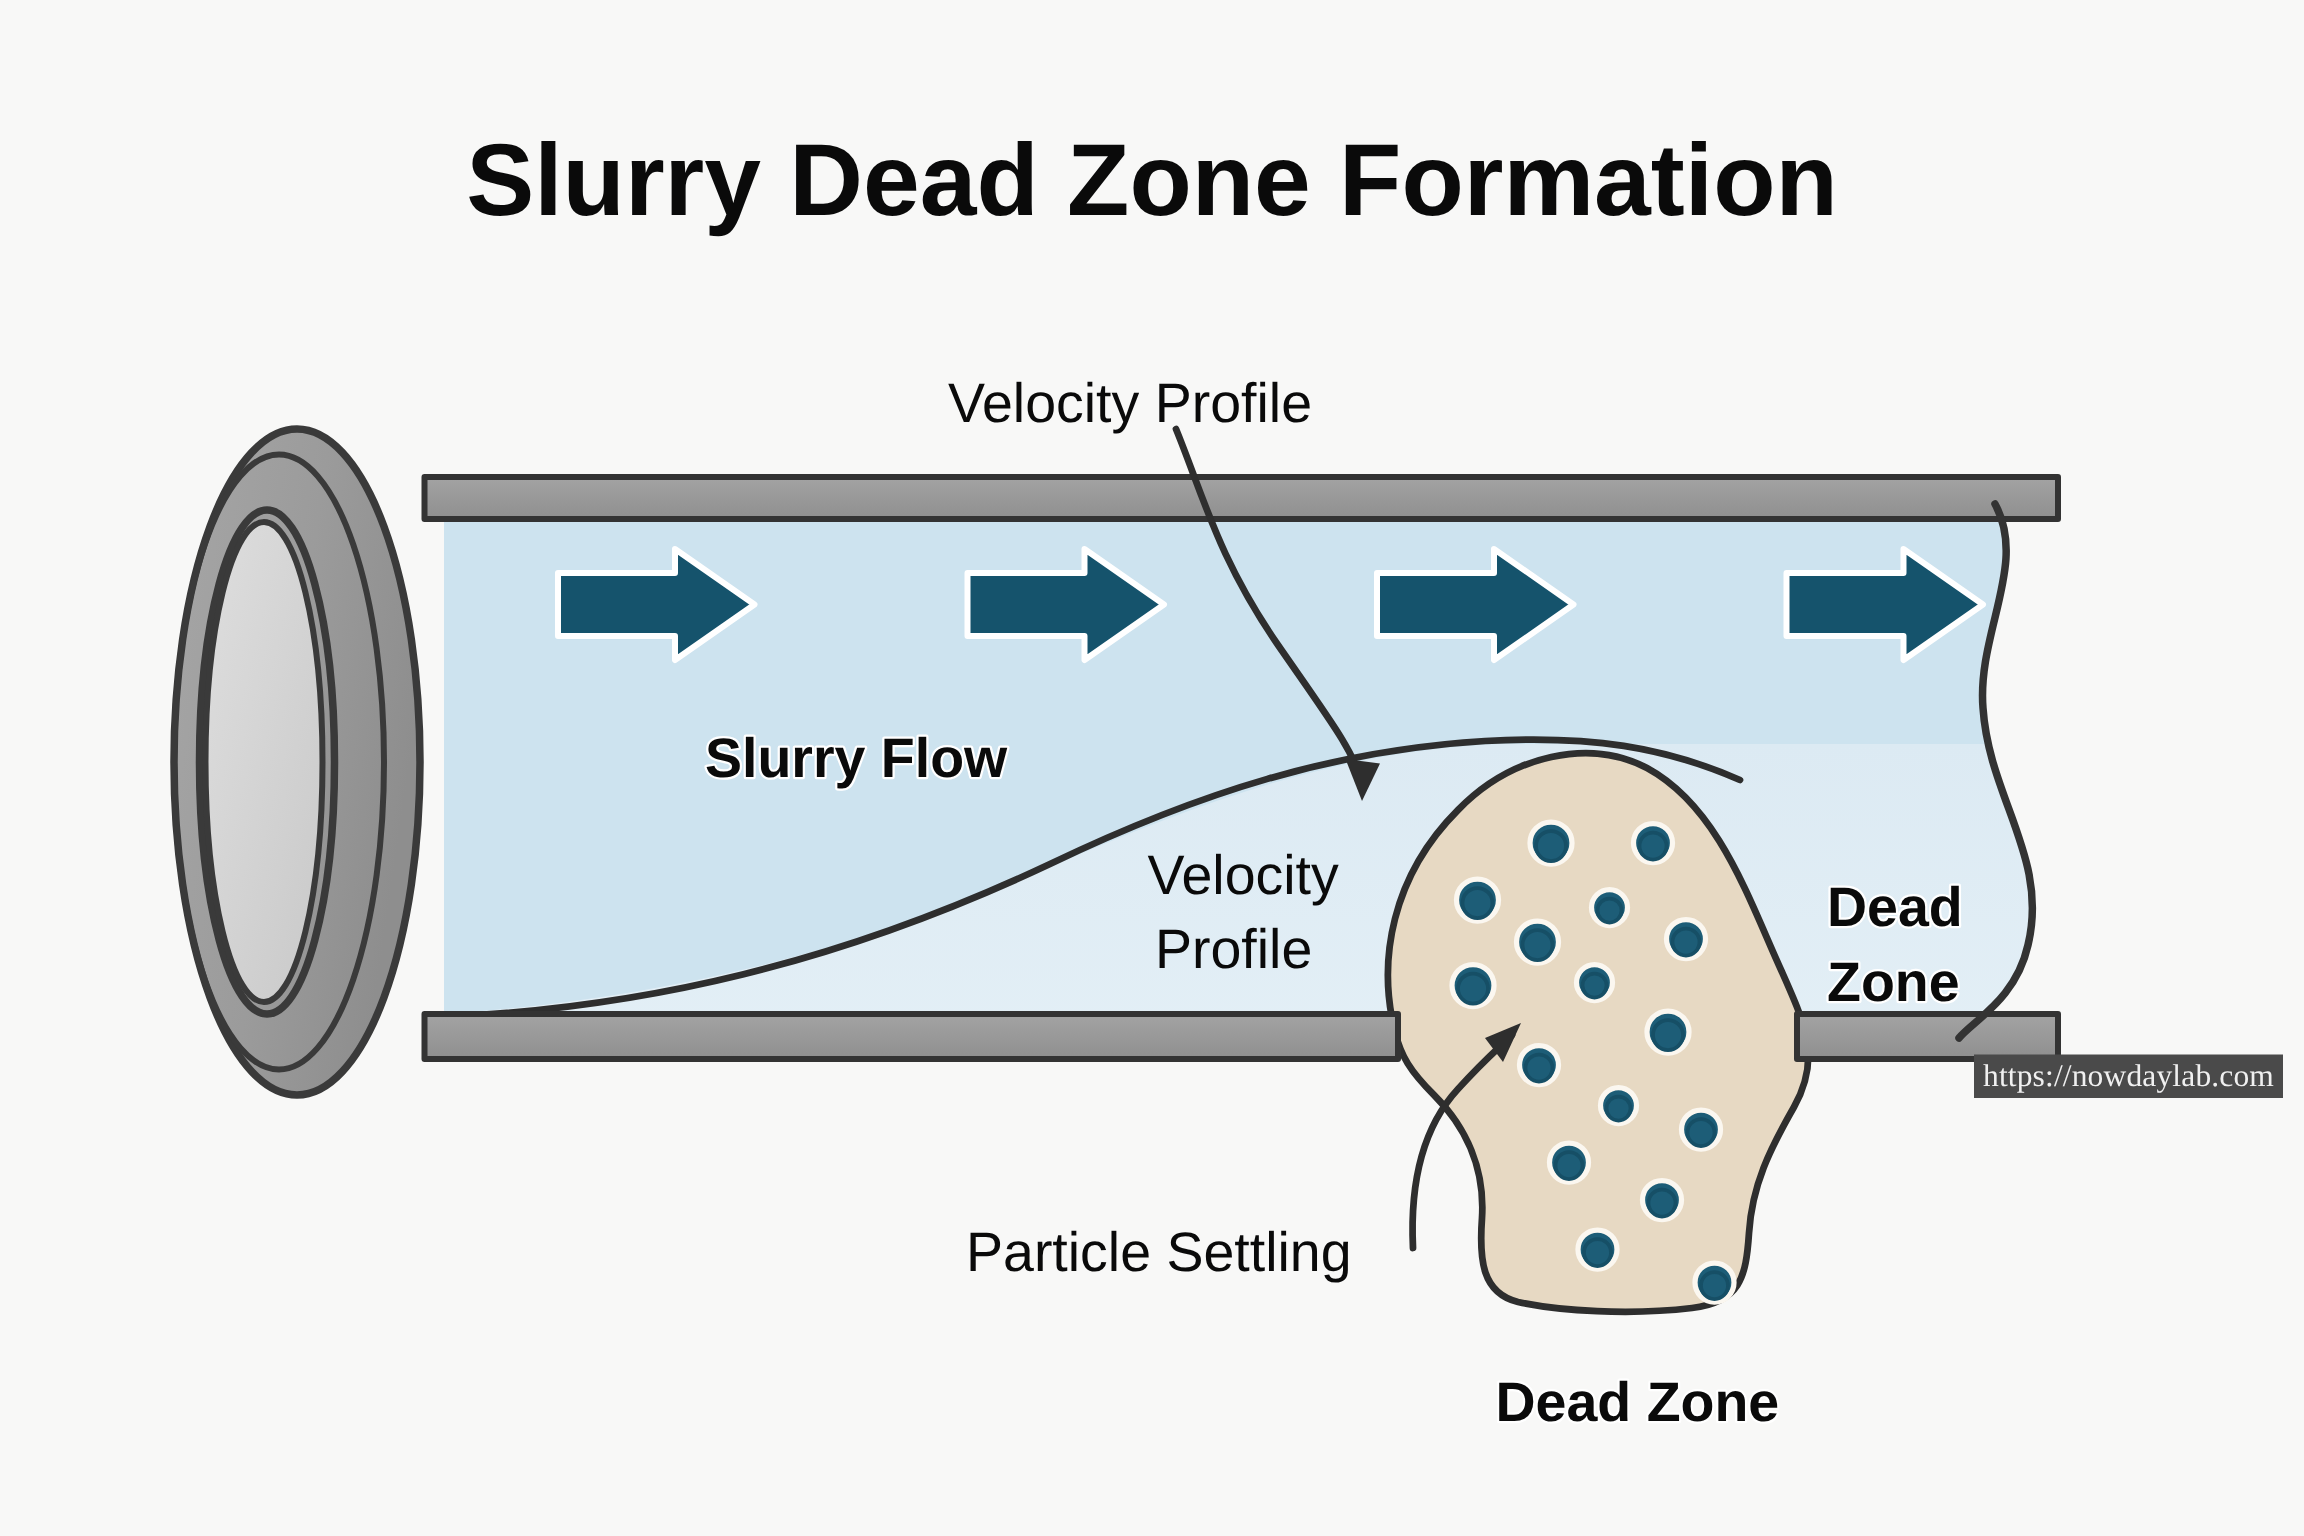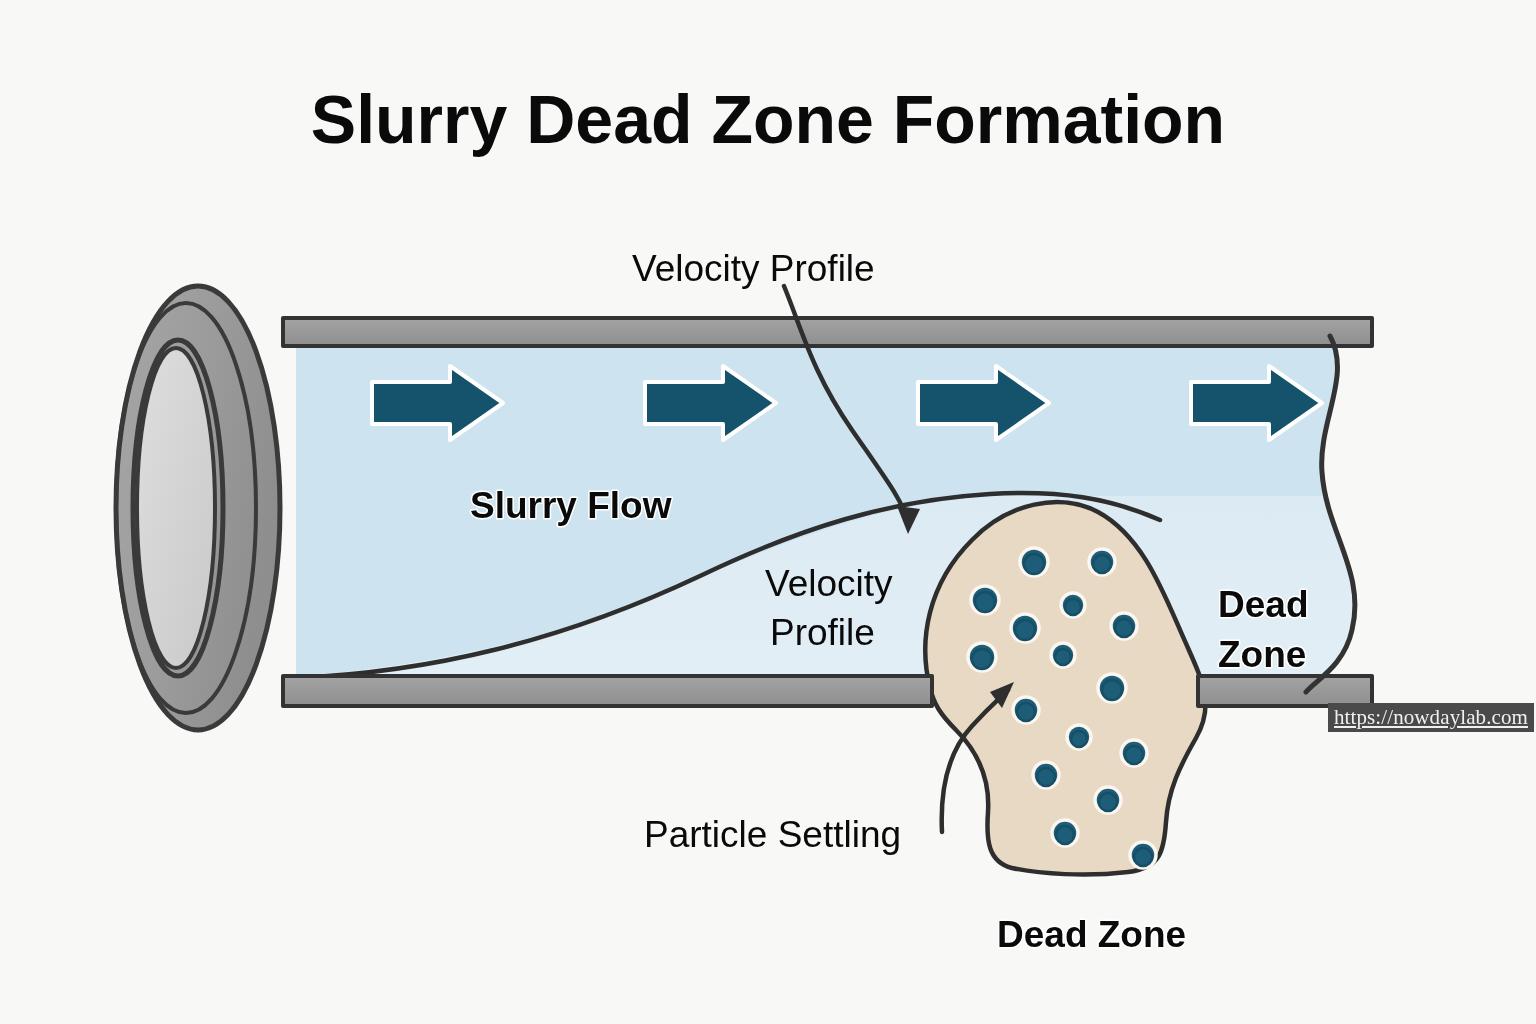--- a/index.html
+++ b/index.html
@@ -21,31 +21,30 @@
   }
   #diagram {
     position: absolute;
     inset: 0;
     width: 1536px;
     height: 1024px;
     display: block;
   }
   .watermark {
     position: absolute;
-    right: 2px;
+    right: 14px;
     bottom: 8px;
     background: #4a4a4a;
     color: #f0f0f0;
     font-family: "Liberation Serif", serif;
     font-size: 21px;
     letter-spacing: .1px;
     padding: 2px 6px 3px 6px;
     white-space: nowrap;
     line-height: 1.15;
-    text-decoration: underline;
   }
   text { dominant-baseline: auto; }
   .ttl {
     font-family: "Liberation Sans", sans-serif;
     font-weight: bold;
     font-size: 68px;
     fill: #0a0a0a;
   }
   .lbl-bold {
     font-family: "Liberation Sans", sans-serif;

